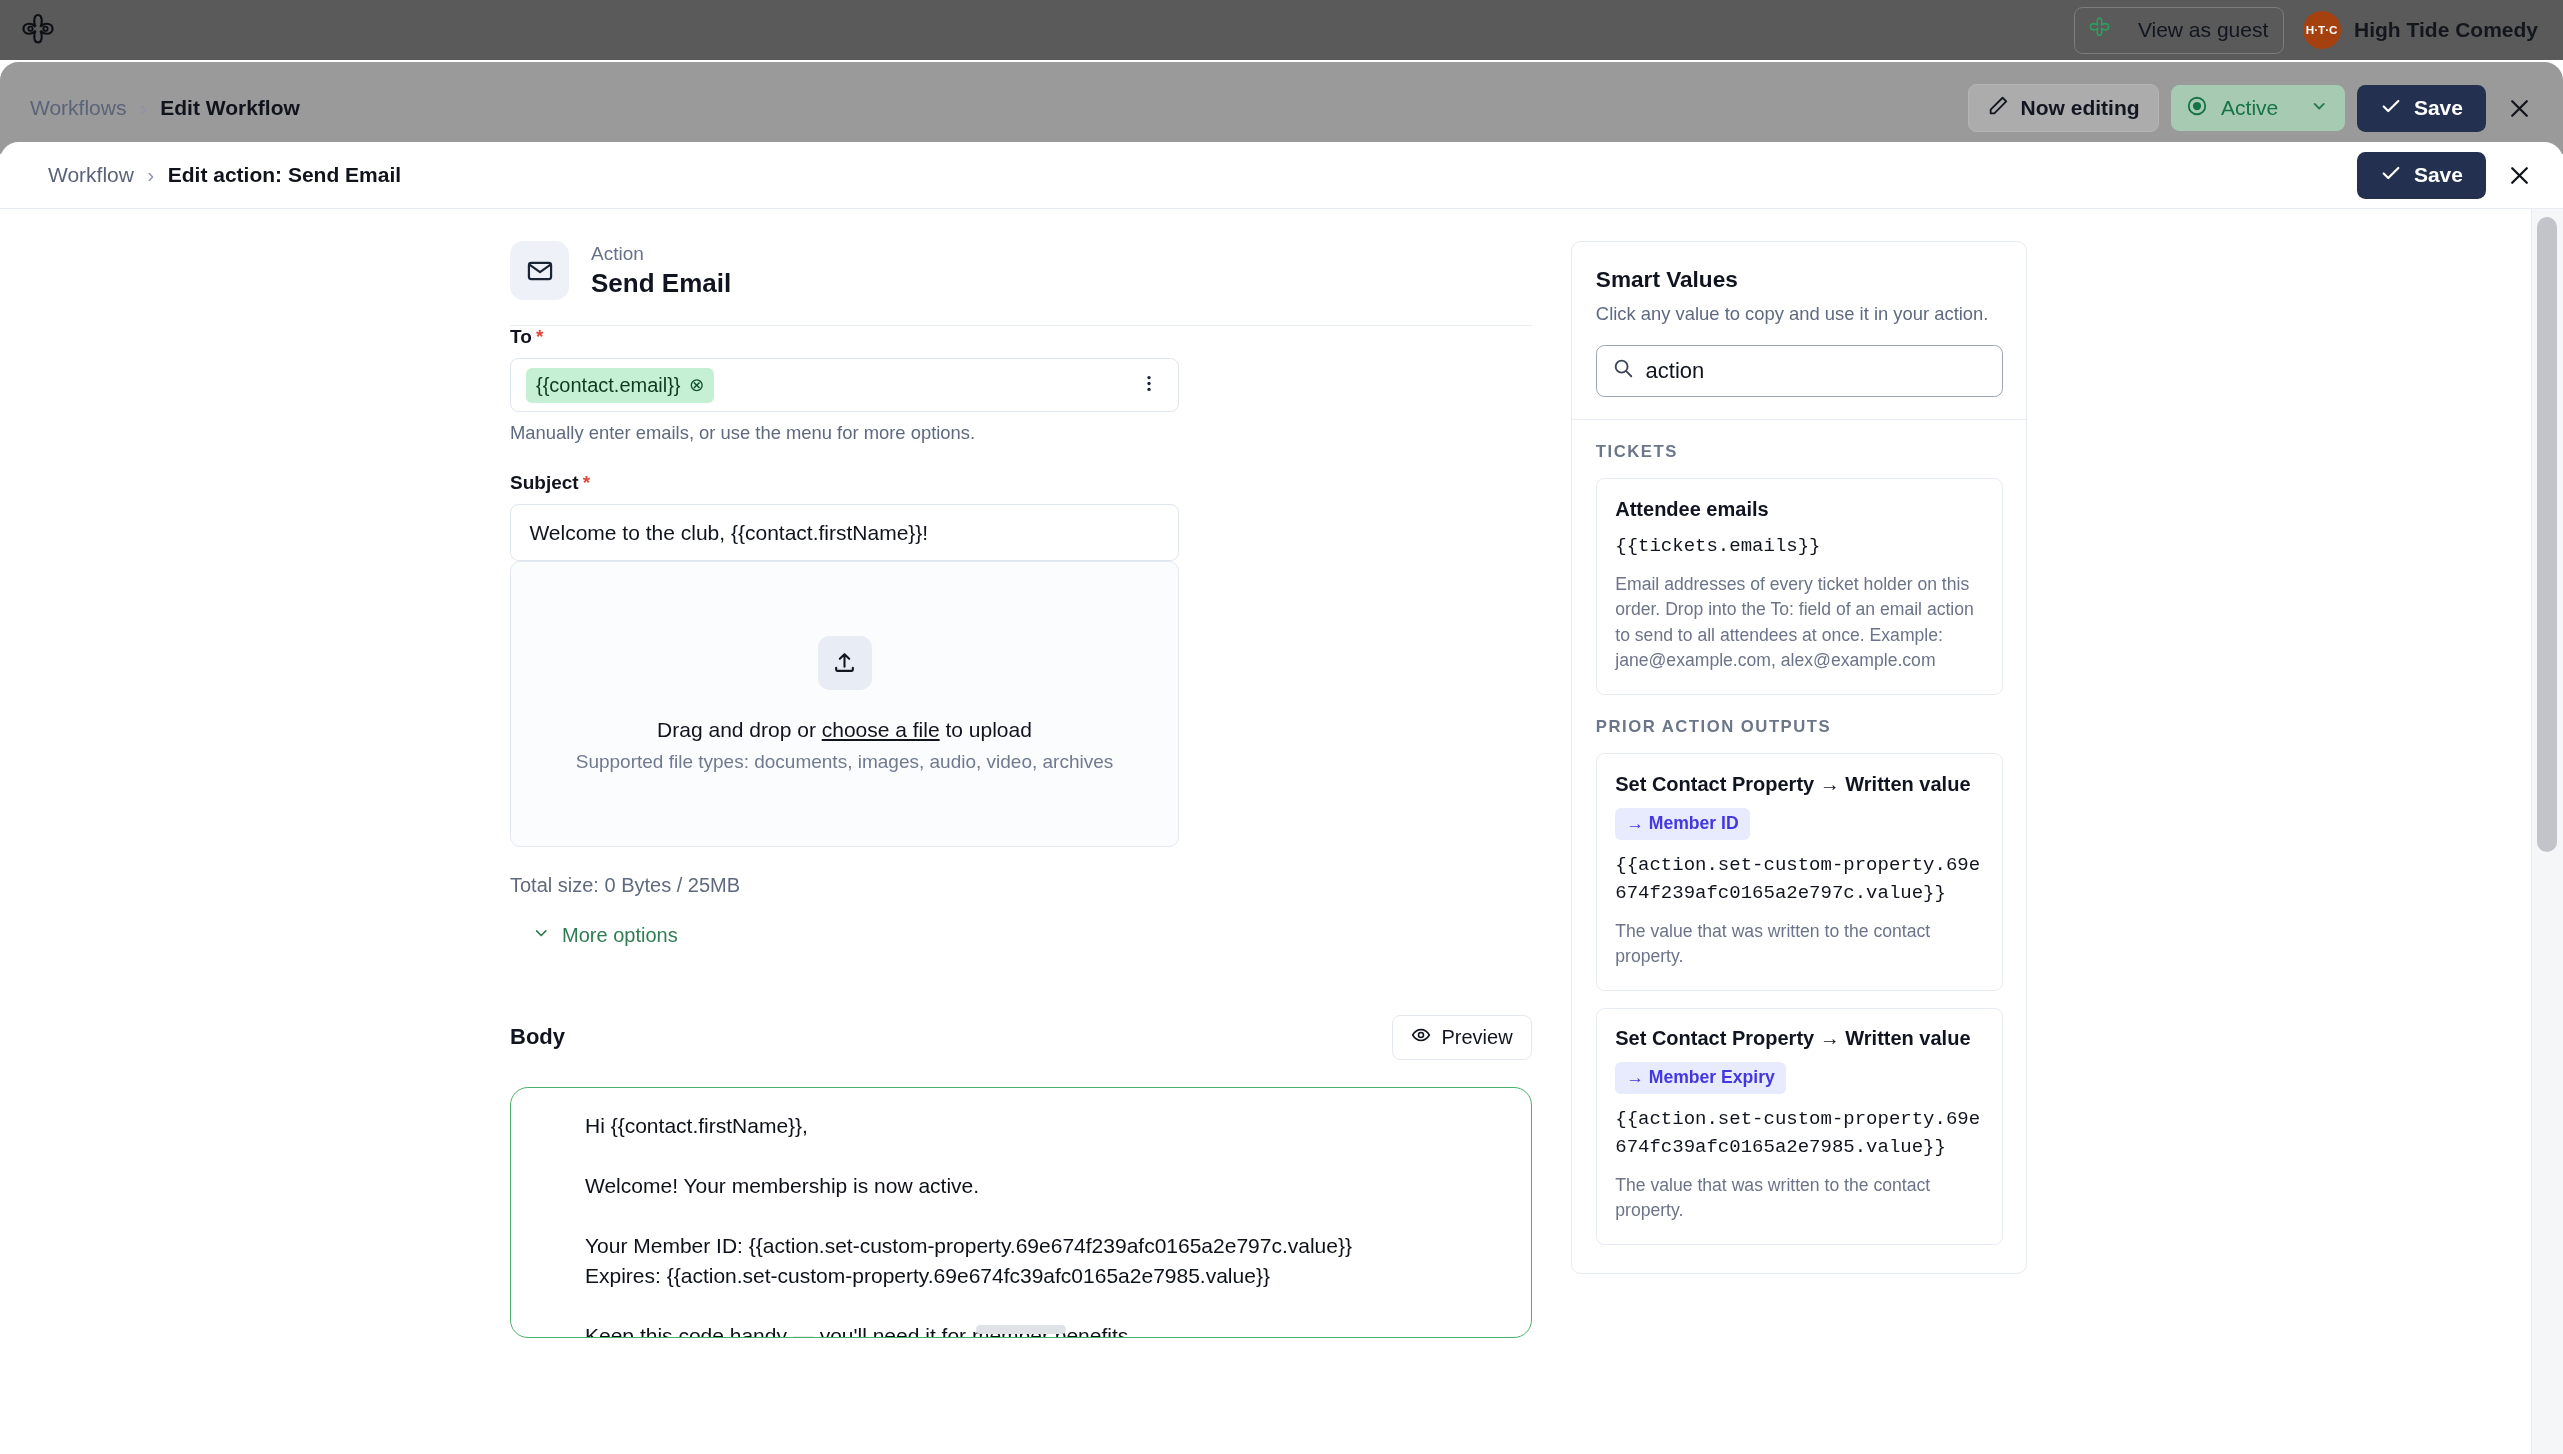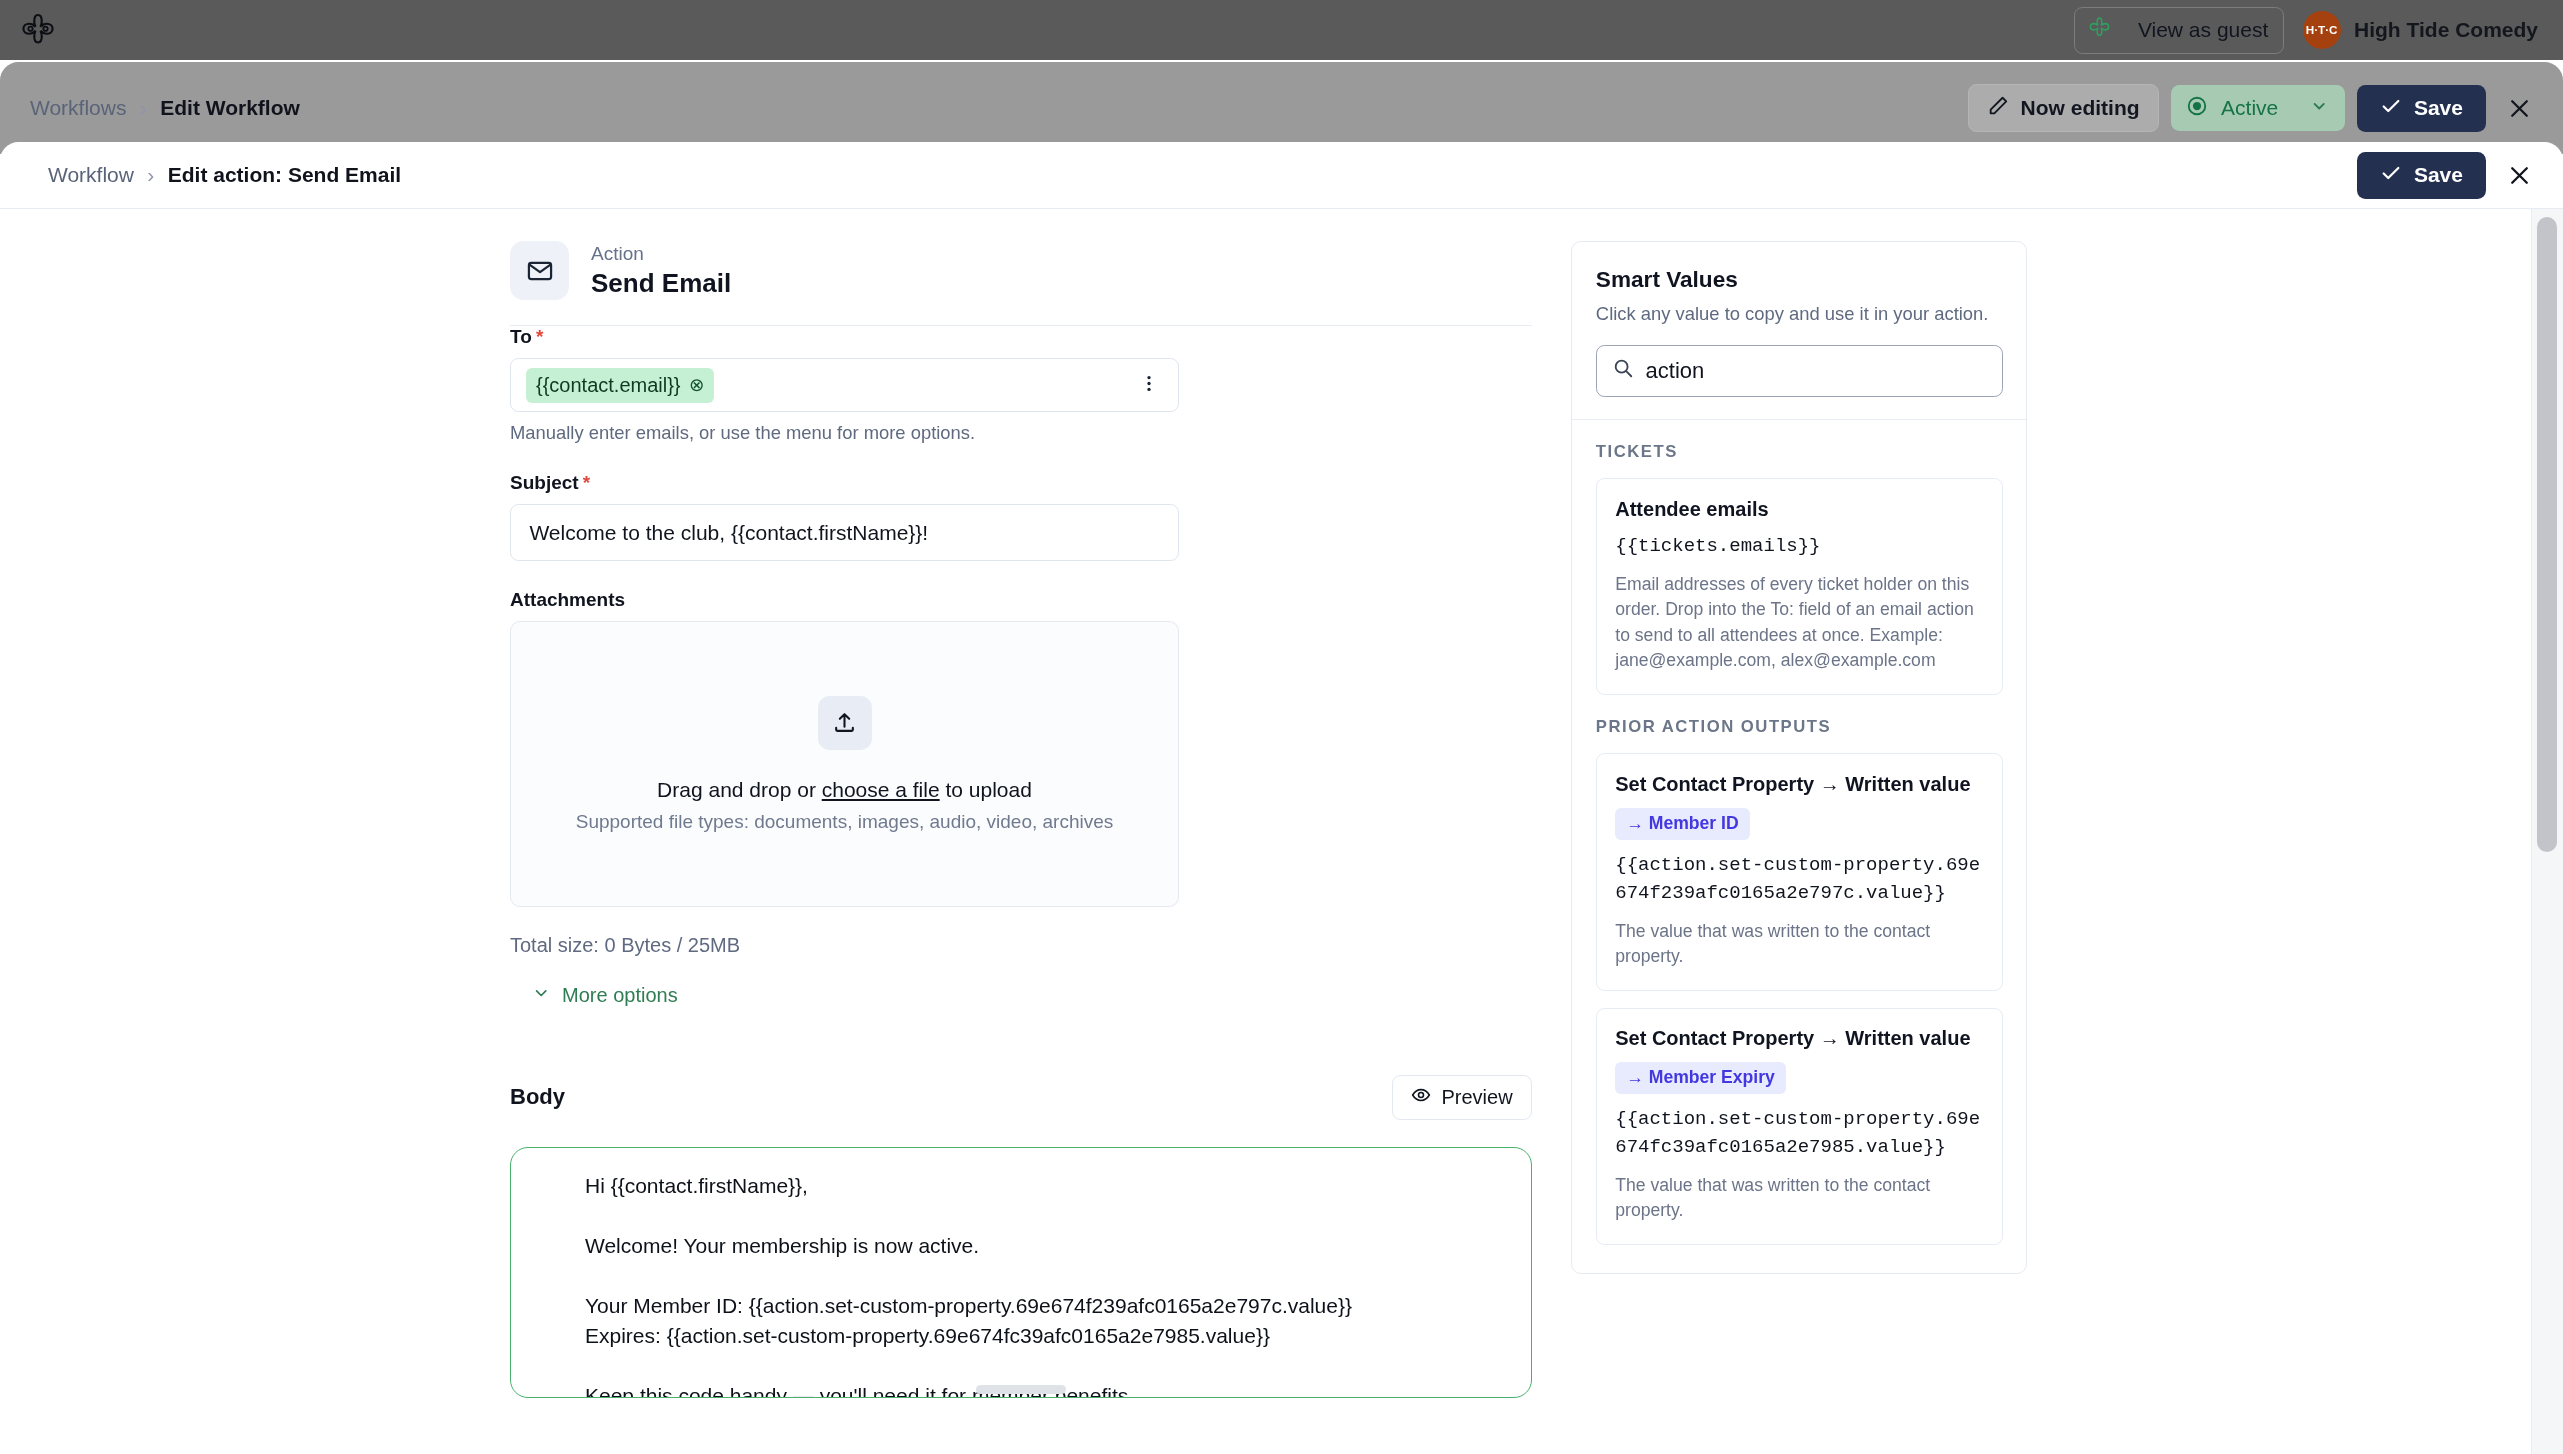--- a/index.html
+++ b/index.html
@@ -337,21 +337,20 @@
             </svg>
         </span>
       </div>
       <div class="help-text">Manually enter emails, or use the menu for more options.</div>
 
       <div class="field-label" style="margin-top:28px">
         <span>Subject</span><span class="req">*</span>
       </div>
       <div class="text-input">Welcome to the club, {{contact.firstName}}!</div>
 
-      <div class="field-label" style="margin-top:28px">Attachments</div>
       <div class="dropzone">
         <div class="upload-ico">
           <svg width="25" height="25" viewBox="0 0 24 24" fill="none" stroke="#111620" stroke-width="2" stroke-linecap="round" stroke-linejoin="round">
             <path d="M12 16V4M12 4l-4.5 4.5M12 4l4.5 4.5"></path>
               <path d="M4 17v2a1 1 0 001 1h14a1 1 0 001-1v-2"></path>
           </svg>
         </div>
         <div class="dz-main">
           <span>Drag and drop or </span><u>choose a file</u><span> to upload</span>
         </div>

